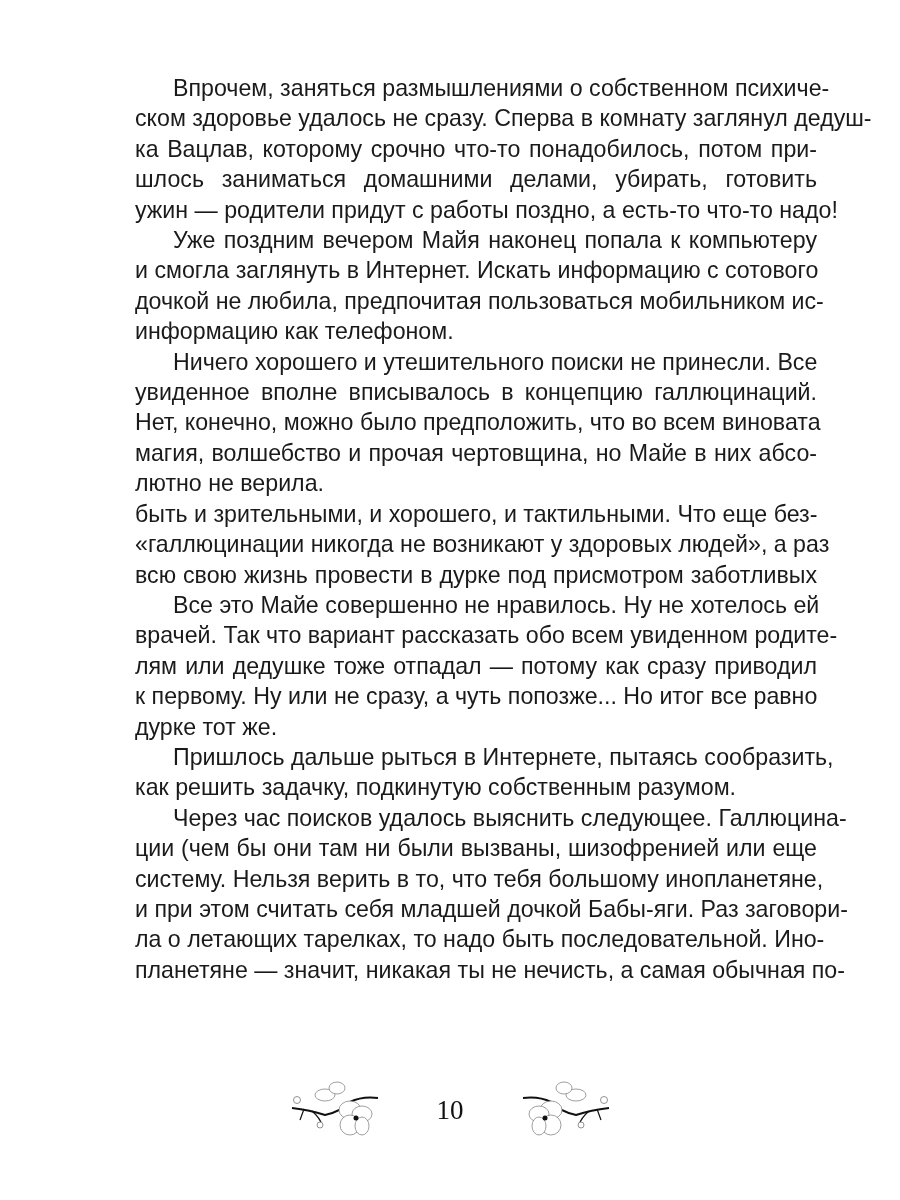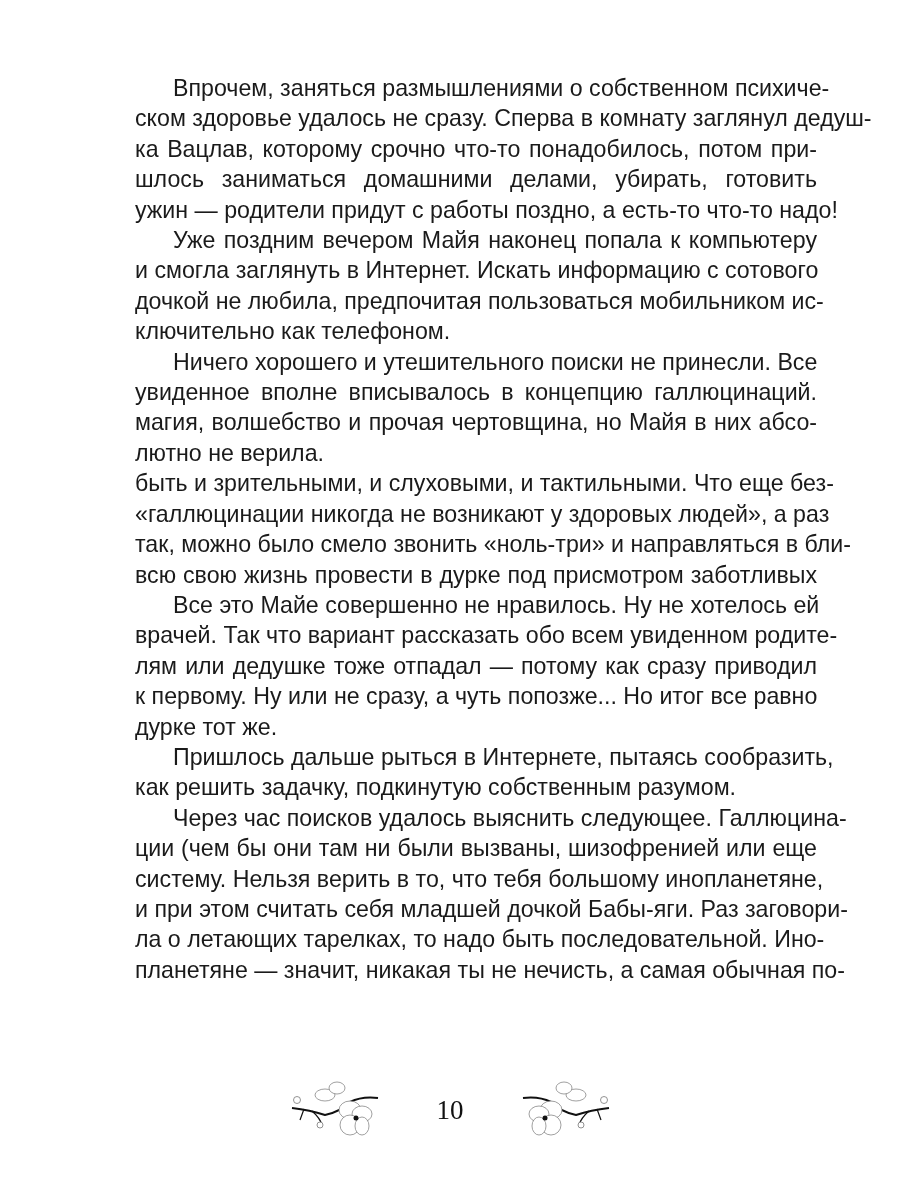--- a/index.html
+++ b/index.html
@@ -30,32 +30,32 @@
       <span class="line indent">Впрочем, заняться размышлениями о собственном психиче-</span>
       <span class="line">ском здоровье удалось не сразу. Сперва в комнату заглянул дедуш-</span>
       <span class="line">ка Вацлав, которому срочно что-то понадобилось, потом при-</span>
       <span class="line">шлось заниматься домашними делами, убирать, готовить</span>
       <span class="line last">ужин — родители придут с работы поздно, а есть-то что-то надо!</span>
     </div>
     <div>
       <span class="line indent">Уже поздним вечером Майя наконец попала к компьютеру</span>
       <span class="line">и смогла заглянуть в Интернет. Искать информацию с сотового</span>
       <span class="line">дочкой не любила, предпочитая пользоваться мобильником ис-</span>
-      <span class="line last">ключительно как телефоном.</span>
+      <span class="line last">информацию как телефоном.</span>
     </div>
     <div>
       <span class="line indent">Ничего хорошего и утешительного поиски не принесли. Все</span>
       <span class="line">увиденное вполне вписывалось в концепцию галлюцинаций.</span>
-      <span class="line">магия, волшебство и прочая чертовщина, но Майя в них абсо-</span>
+      <span class="line">Нет, конечно, можно было предположить, что во всем виновата</span>
+      <span class="line">магия, волшебство и прочая чертовщина, но Майе в них абсо-</span>
       <span class="line last">лютно не верила.</span>
     </div>
     <div>
-      <span class="line">быть и зрительными, и слуховыми, и тактильными. Что еще без-</span>
+      <span class="line">быть и зрительными, и хорошего, и тактильными. Что еще без-</span>
       <span class="line">«галлюцинации никогда не возникают у здоровых людей», а раз</span>
-      <span class="line">так, можно было смело звонить «ноль-три» и направляться в бли-</span>
     </div>
     <div>
       <span class="line">всю свою жизнь провести в дурке под присмотром заботливых</span>
       <span class="line indent">Все это Майе совершенно не нравилось. Ну не хотелось ей</span>
       <span class="line">врачей. Так что вариант рассказать обо всем увиденном родите-</span>
       <span class="line">лям или дедушке тоже отпадал — потому как сразу приводил</span>
       <span class="line">к первому. Ну или не сразу, а чуть попозже... Но итог все равно</span>
       <span class="line last">дурке тот же.</span>
     </div>
     <div>

